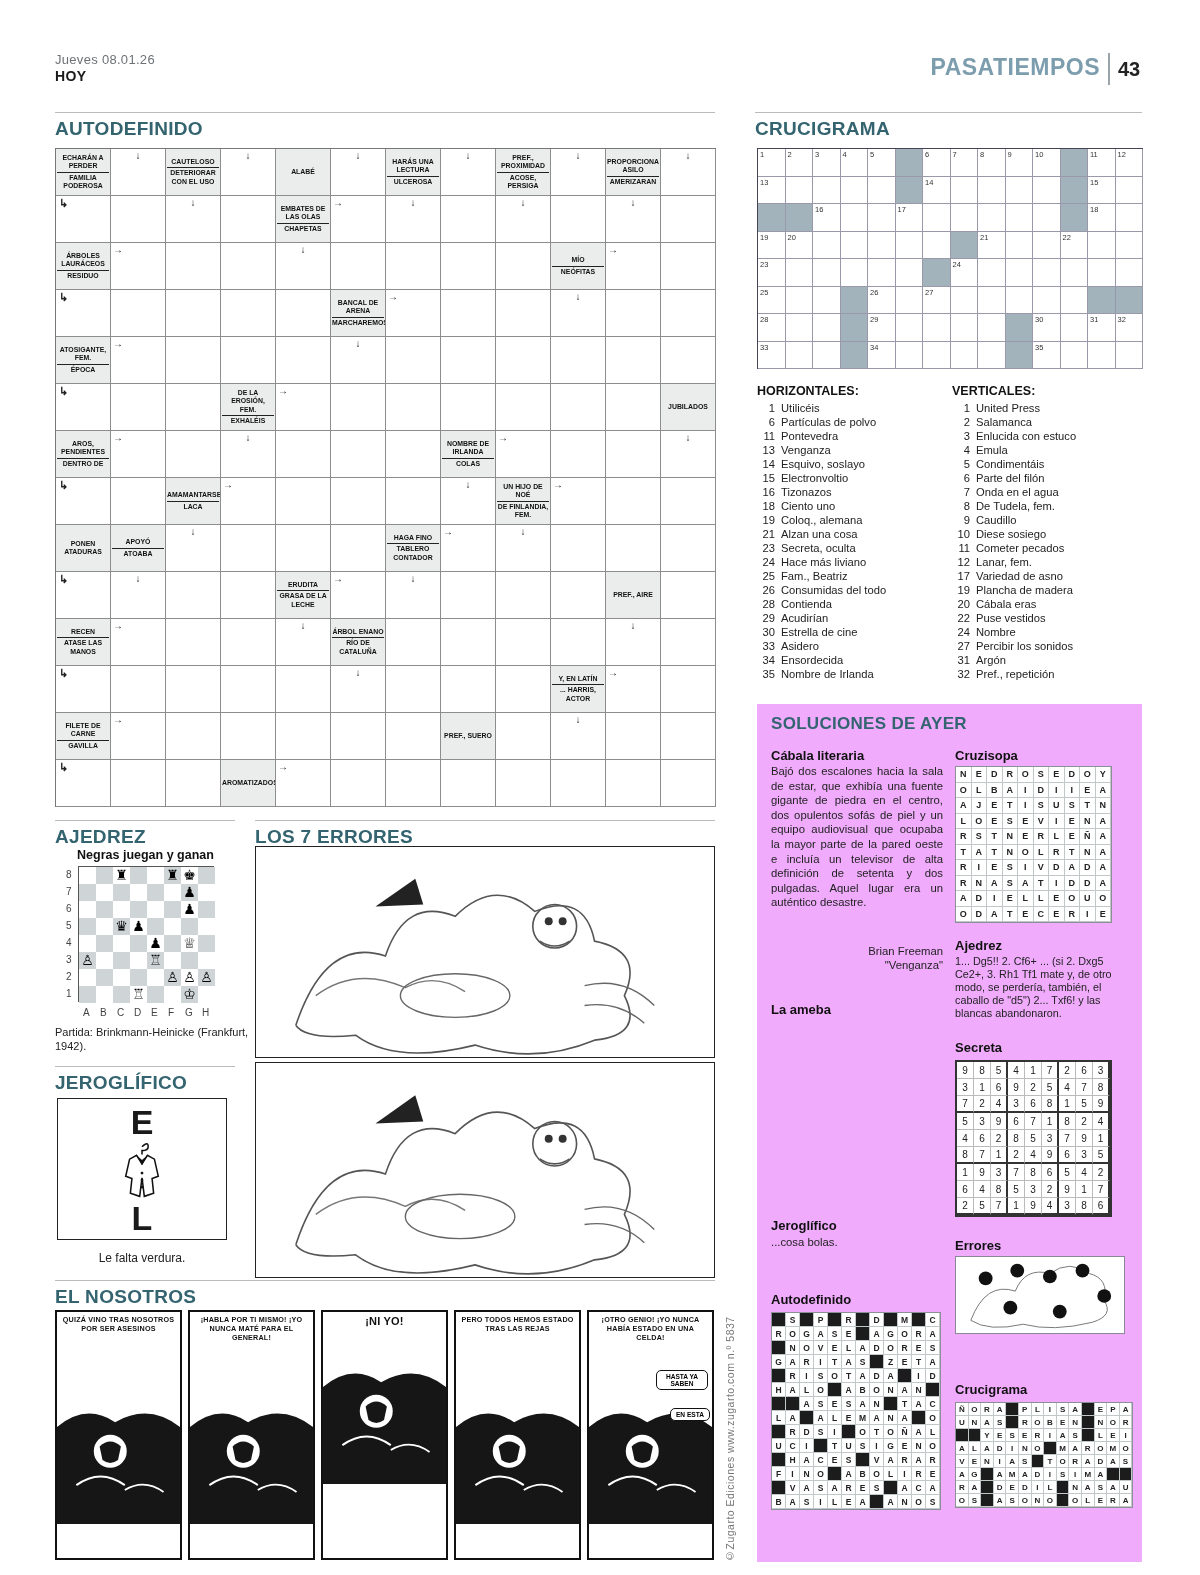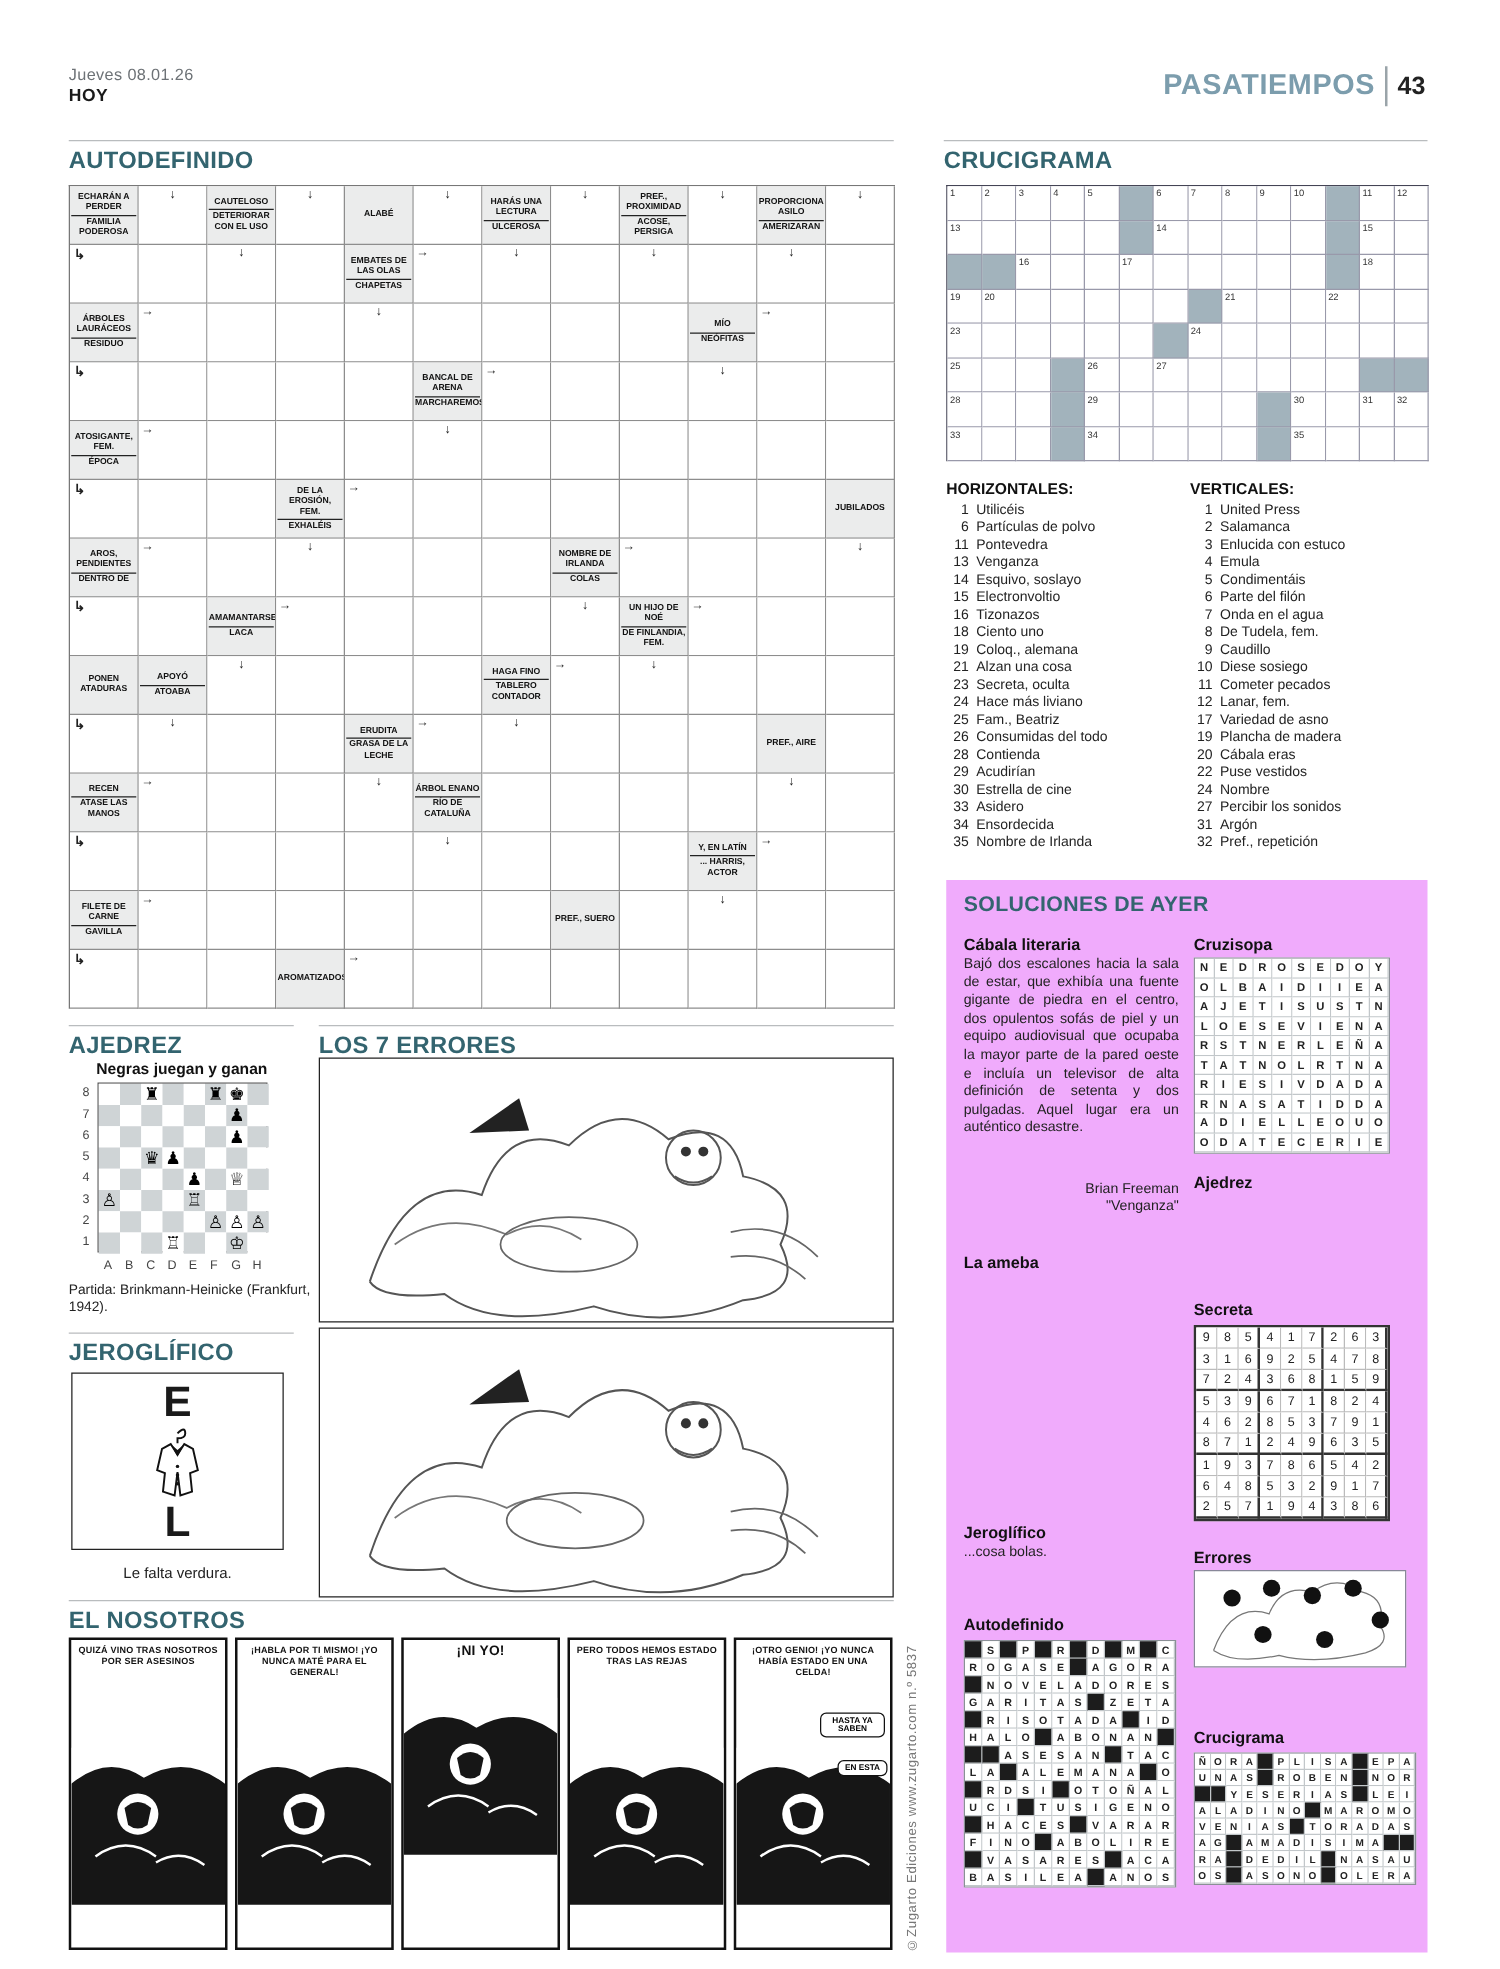--- a/index.html
+++ b/index.html
@@ -1267,20 +1267,21 @@
         <div class="lcell" style="width: 15.5px; height: 15.5px; font-size: 9px;">T</div>
         <div class="lcell" style="width: 15.5px; height: 15.5px; font-size: 9px;">E</div>
         <div class="lcell" style="width: 15.5px; height: 15.5px; font-size: 9px;">C</div>
         <div class="lcell" style="width: 15.5px; height: 15.5px; font-size: 9px;">E</div>
         <div class="lcell" style="width: 15.5px; height: 15.5px; font-size: 9px;">R</div>
         <div class="lcell" style="width: 15.5px; height: 15.5px; font-size: 9px;">I</div>
         <div class="lcell" style="width: 15.5px; height: 15.5px; font-size: 9px;">E</div>
       </div>
 
     <div class="sol-h" style="left:198px; top:234px;">Ajedrez</div>
+    <div class="sol-text" style="left:198px; top:251px; width:176px; font-size:10.8px; line-height:13px; text-align:left;">1... Dg5!! 2. Cf6+ ... (si 2. Dxg5 Ce2+, 3. Rh1 Tf1 mate y, de otro modo, se perdería, también, el caballo de "d5") 2... Txf6! y las blancas abandonaron.</div>
 
     <div class="sol-h" style="left:198px; top:336px;">Secreta</div>
     <div class="lgrid" style="left: 198px; top: 356px; border: 2px solid rgb(51, 51, 51); grid-template-columns: repeat(9, 17px);" id="sudoku-grid">
         <div class="lcell" style="width: 17px; height: 17px; font-size: 10px; font-weight: normal; border-right: 1px solid rgb(187, 187, 187); border-bottom: 1px solid rgb(187, 187, 187);">9</div>
         <div class="lcell" style="width: 17px; height: 17px; font-size: 10px; font-weight: normal; border-right: 1px solid rgb(187, 187, 187); border-bottom: 1px solid rgb(187, 187, 187);">8</div>
         <div class="lcell" style="width: 17px; height: 17px; font-size: 10px; font-weight: normal; border-right: 2px solid rgb(51, 51, 51); border-bottom: 1px solid rgb(187, 187, 187);">5</div>
         <div class="lcell" style="width: 17px; height: 17px; font-size: 10px; font-weight: normal; border-right: 1px solid rgb(187, 187, 187); border-bottom: 1px solid rgb(187, 187, 187);">4</div>
         <div class="lcell" style="width: 17px; height: 17px; font-size: 10px; font-weight: normal; border-right: 1px solid rgb(187, 187, 187); border-bottom: 1px solid rgb(187, 187, 187);">1</div>
         <div class="lcell" style="width: 17px; height: 17px; font-size: 10px; font-weight: normal; border-right: 2px solid rgb(51, 51, 51); border-bottom: 1px solid rgb(187, 187, 187);">7</div>
         <div class="lcell" style="width: 17px; height: 17px; font-size: 10px; font-weight: normal; border-right: 1px solid rgb(187, 187, 187); border-bottom: 1px solid rgb(187, 187, 187);">2</div>

